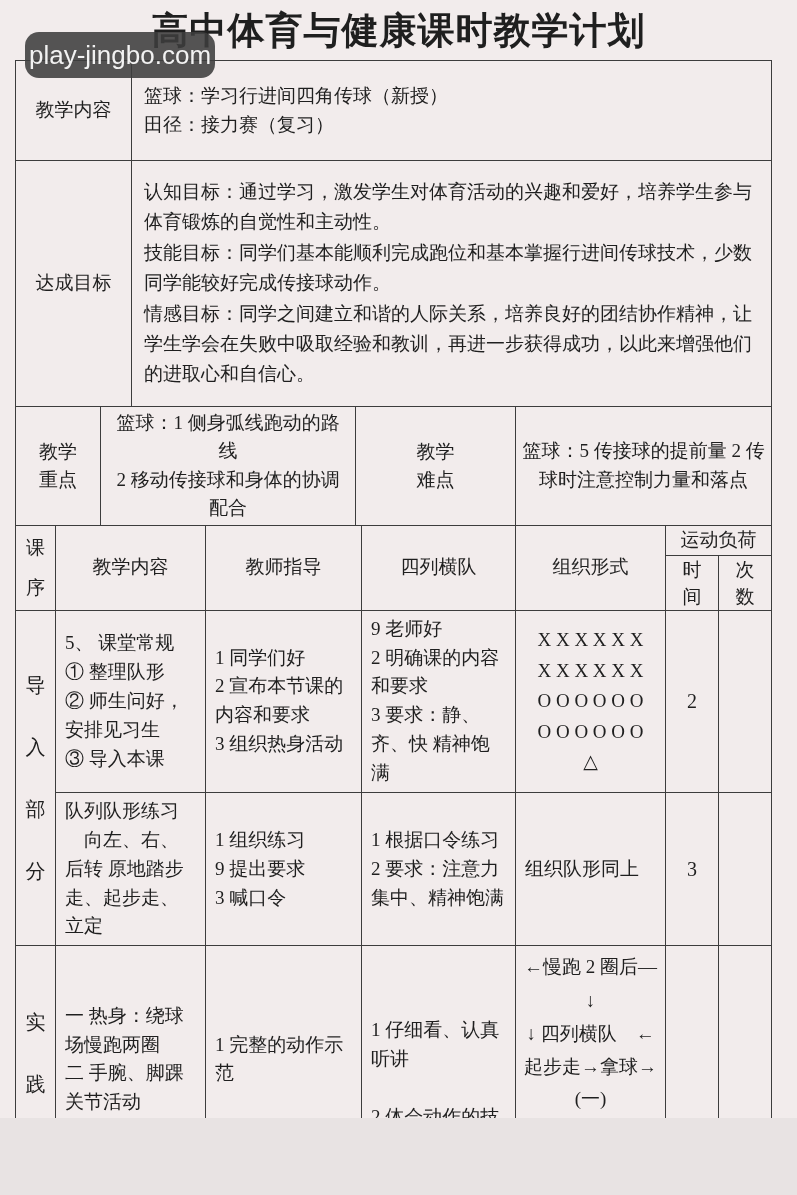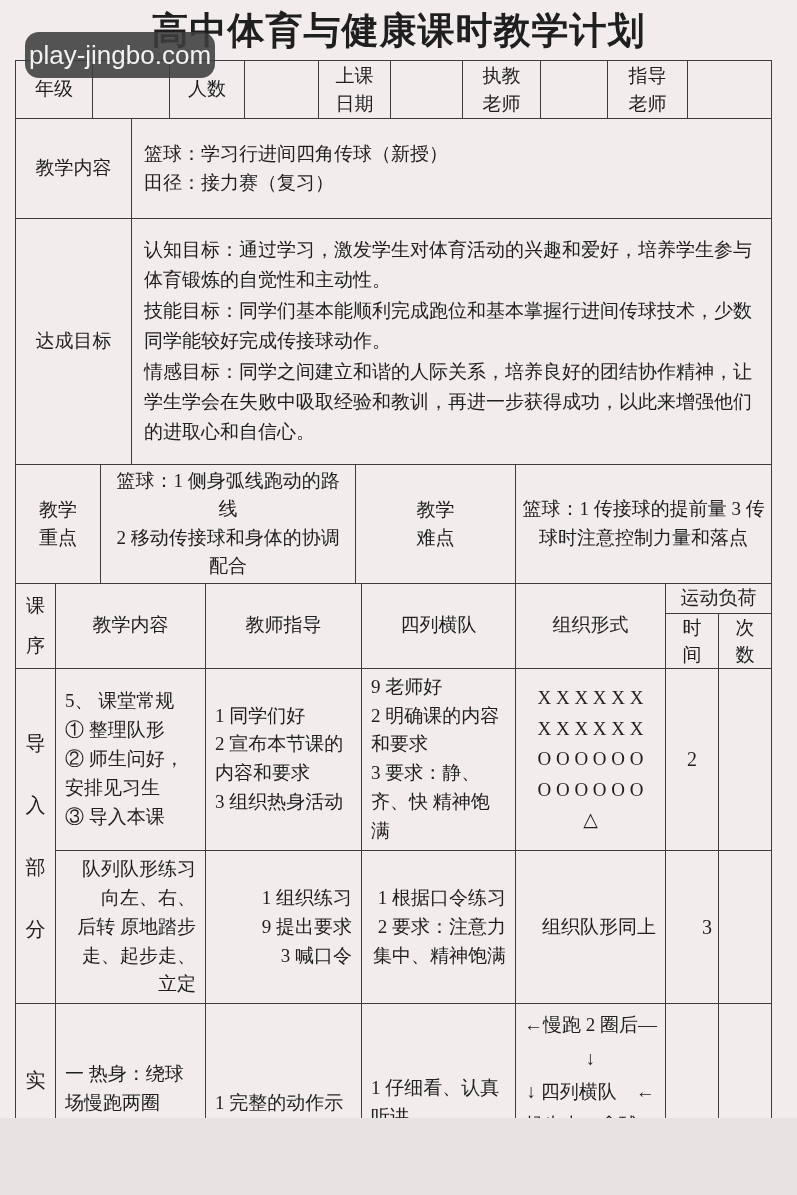--- a/index.html
+++ b/index.html
@@ -60,21 +60,21 @@
   .row-goals td{height:196px;}
   .row-goals .txt{line-height:1.6;}
   .row-focus td{height:77px;}
   .txt{padding:16px 12px;}
   .hdr{text-align:center;padding:0;}
   .hdr-seq{line-height:40px;}
   .hdr-sub{line-height:27px;}
   .hrow1 td{height:29px;}
   .hrow2 td{height:54px;}
   .body-r1 td{height:173px;}
-  .body-r2 td{height:140px;text-align:right;}
+  .body-r2 td{height:140px;}
   .body-r3 td{height:327px;}
   .section{
     text-align:center;
     white-space:pre-line;
     line-height:62px;
     font-size:20px;
     padding:0;
   }
   .cell{padding:4px 9px;line-height:1.52;}
   .org{text-align:center;padding:4px 4px;line-height:1.6;}
@@ -86,51 +86,20 @@
 <body>
 
 <div class="page">
 
   <div class="title">高中体育与健康课时教学计划</div>
 
   <div class="watermark">
     <span>play-jingbo.com</span>
   </div>
 
-  <table>
-    <colgroup>
-      <col style="width:77px">
-        <col style="width:77px">
-        <col style="width:75px">
-        <col style="width:74px">
-      <col style="width:72px">
-        <col style="width:72px">
-        <col style="width:78px">
-        <col style="width:67px">
-      <col style="width:80px">
-        <col style="width:84px">
-    </colgroup>
-    <tbody>
-        <tr class="info-row">
-      <td class="lab">年级</td>
-      <td></td>
-      <td class="lab">人数</td>
-      <td></td>
-      <td class="lab2 pre">上课
-日期</td>
-      <td></td>
-      <td class="lab2 pre">执教
-老师</td>
-      <td></td>
-      <td class="lab2 pre">指导
-老师</td>
-      <td></td>
-    </tr>
-  </tbody>
-    </table>
 
   <table>
     <colgroup>
         <col style="width:116px">
         <col style="width:640px">
       </colgroup>
     <tbody>
         <tr class="row-content">
       <td class="lab">教学内容</td>
       <td class="txt pre">篮球：学习行进间四角传球（新授）
@@ -153,21 +122,21 @@
         <col style="width:256px">
       </colgroup>
     <tbody>
         <tr class="row-focus">
       <td class="lab2 pre">教学
 重点</td>
       <td class="ctr pre">篮球：1 侧身弧线跑动的路线
 2 移动传接球和身体的协调配合</td>
       <td class="lab2 pre">教学
 难点</td>
-      <td class="ctr pre">篮球：1 传接球的提前量 3 传球时注意控制力量和落点</td>
+      <td class="ctr pre">篮球：5 传接球的提前量 2 传球时注意控制力量和落点</td>
     </tr>
   </tbody>
     </table>
 
   <table>
     <colgroup>
       <col style="width:40px">
         <col style="width:150px">
         <col style="width:156px">
         <col style="width:154px">

